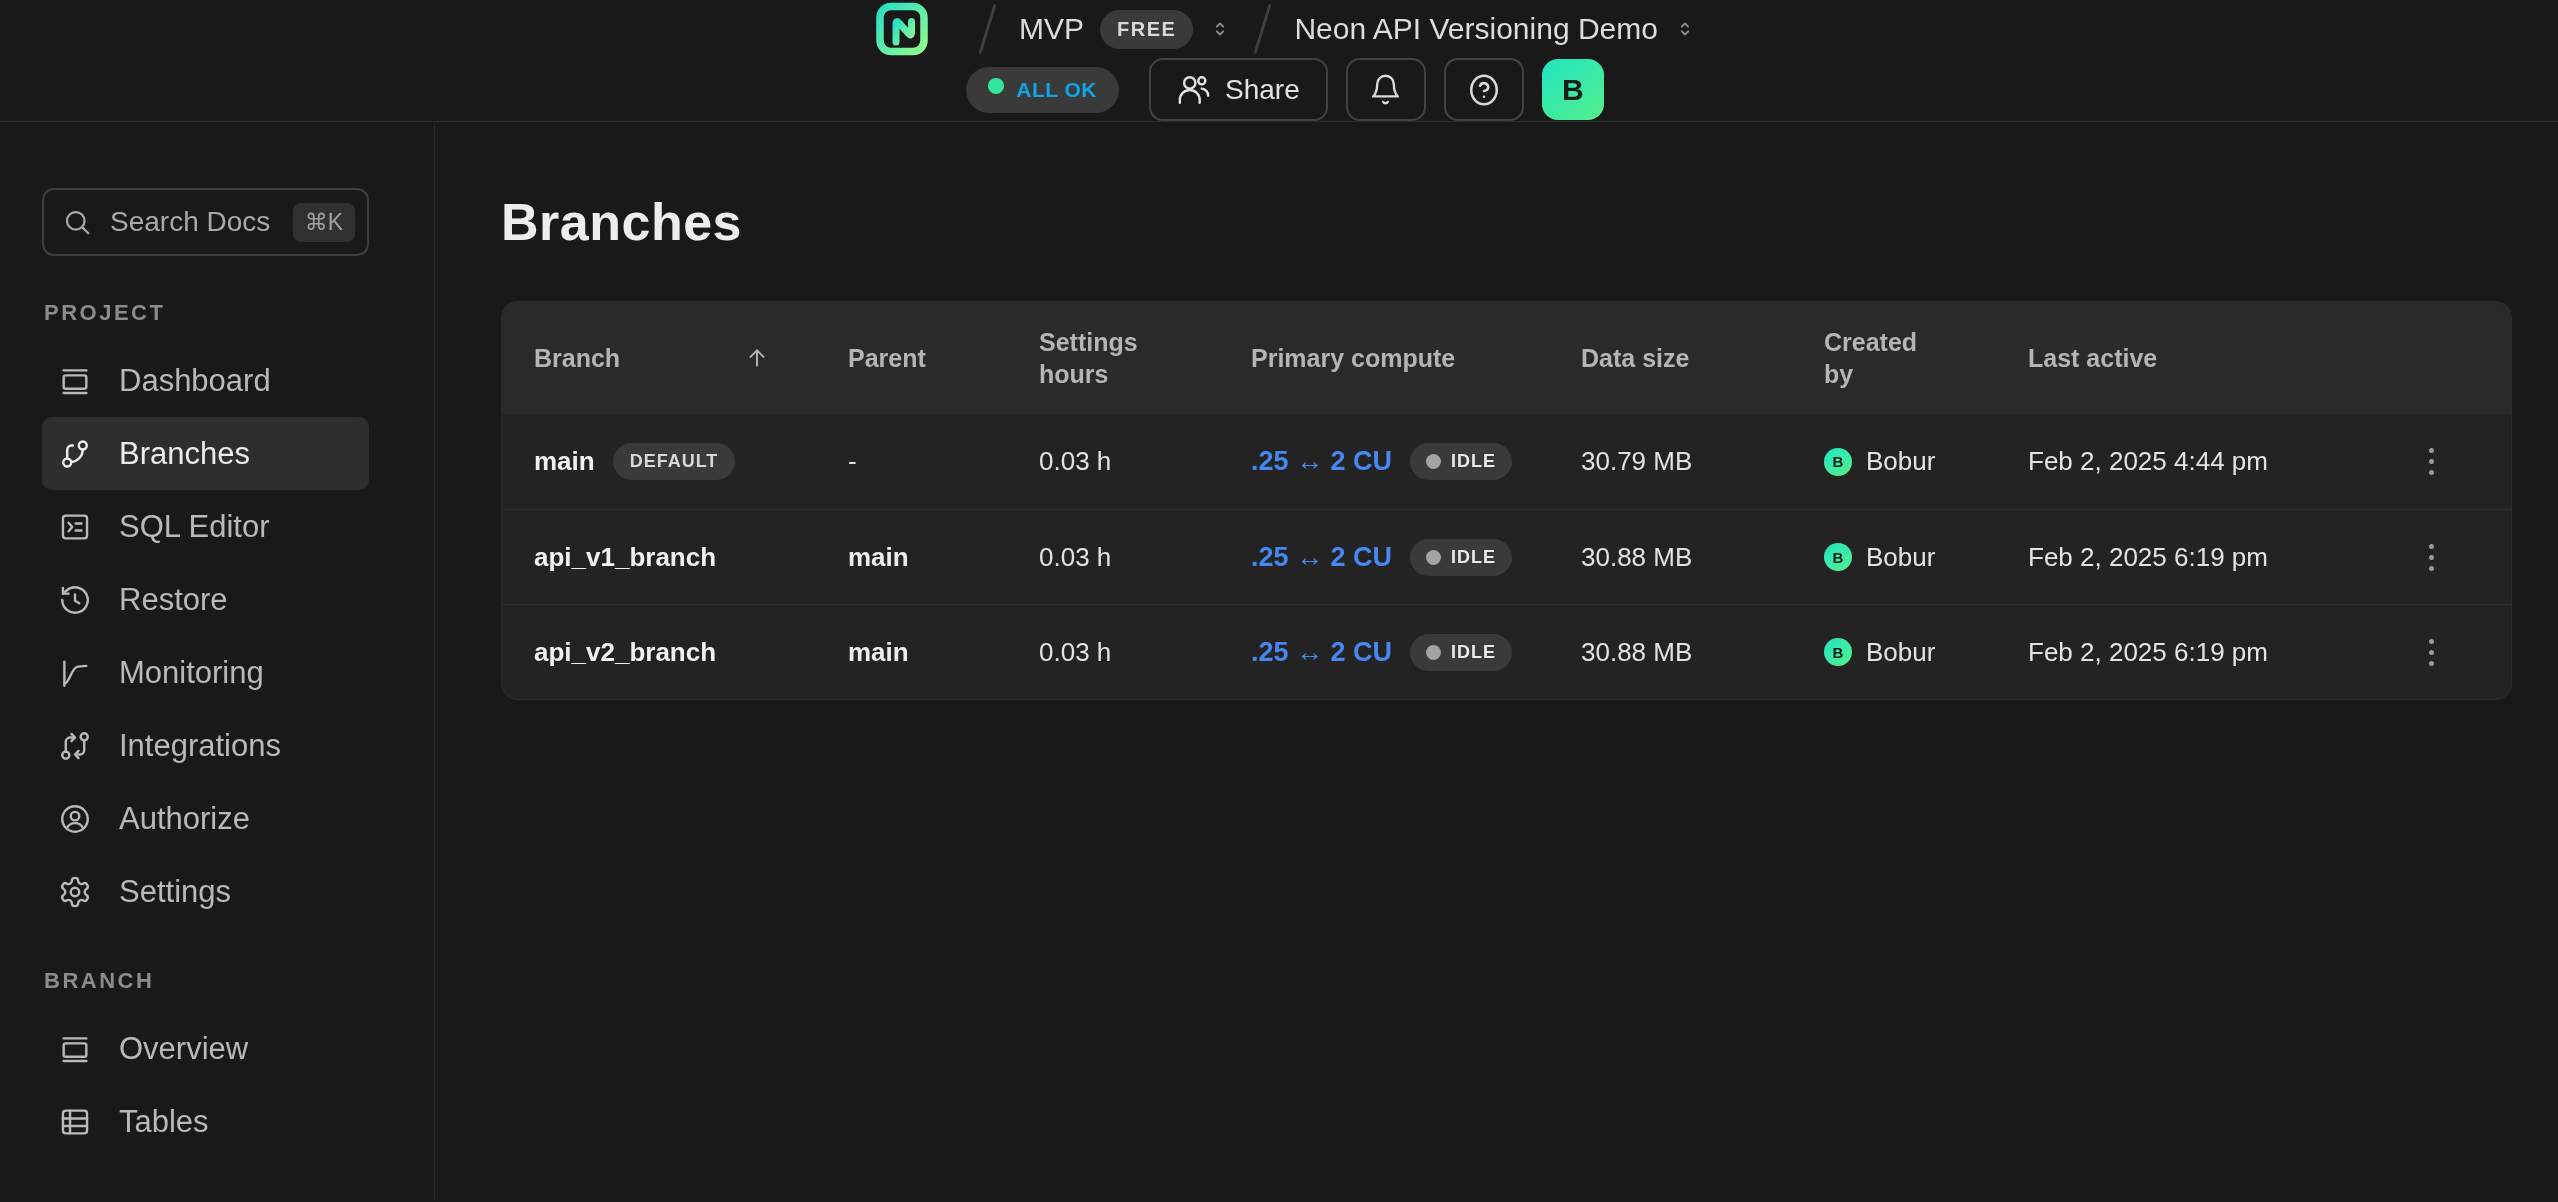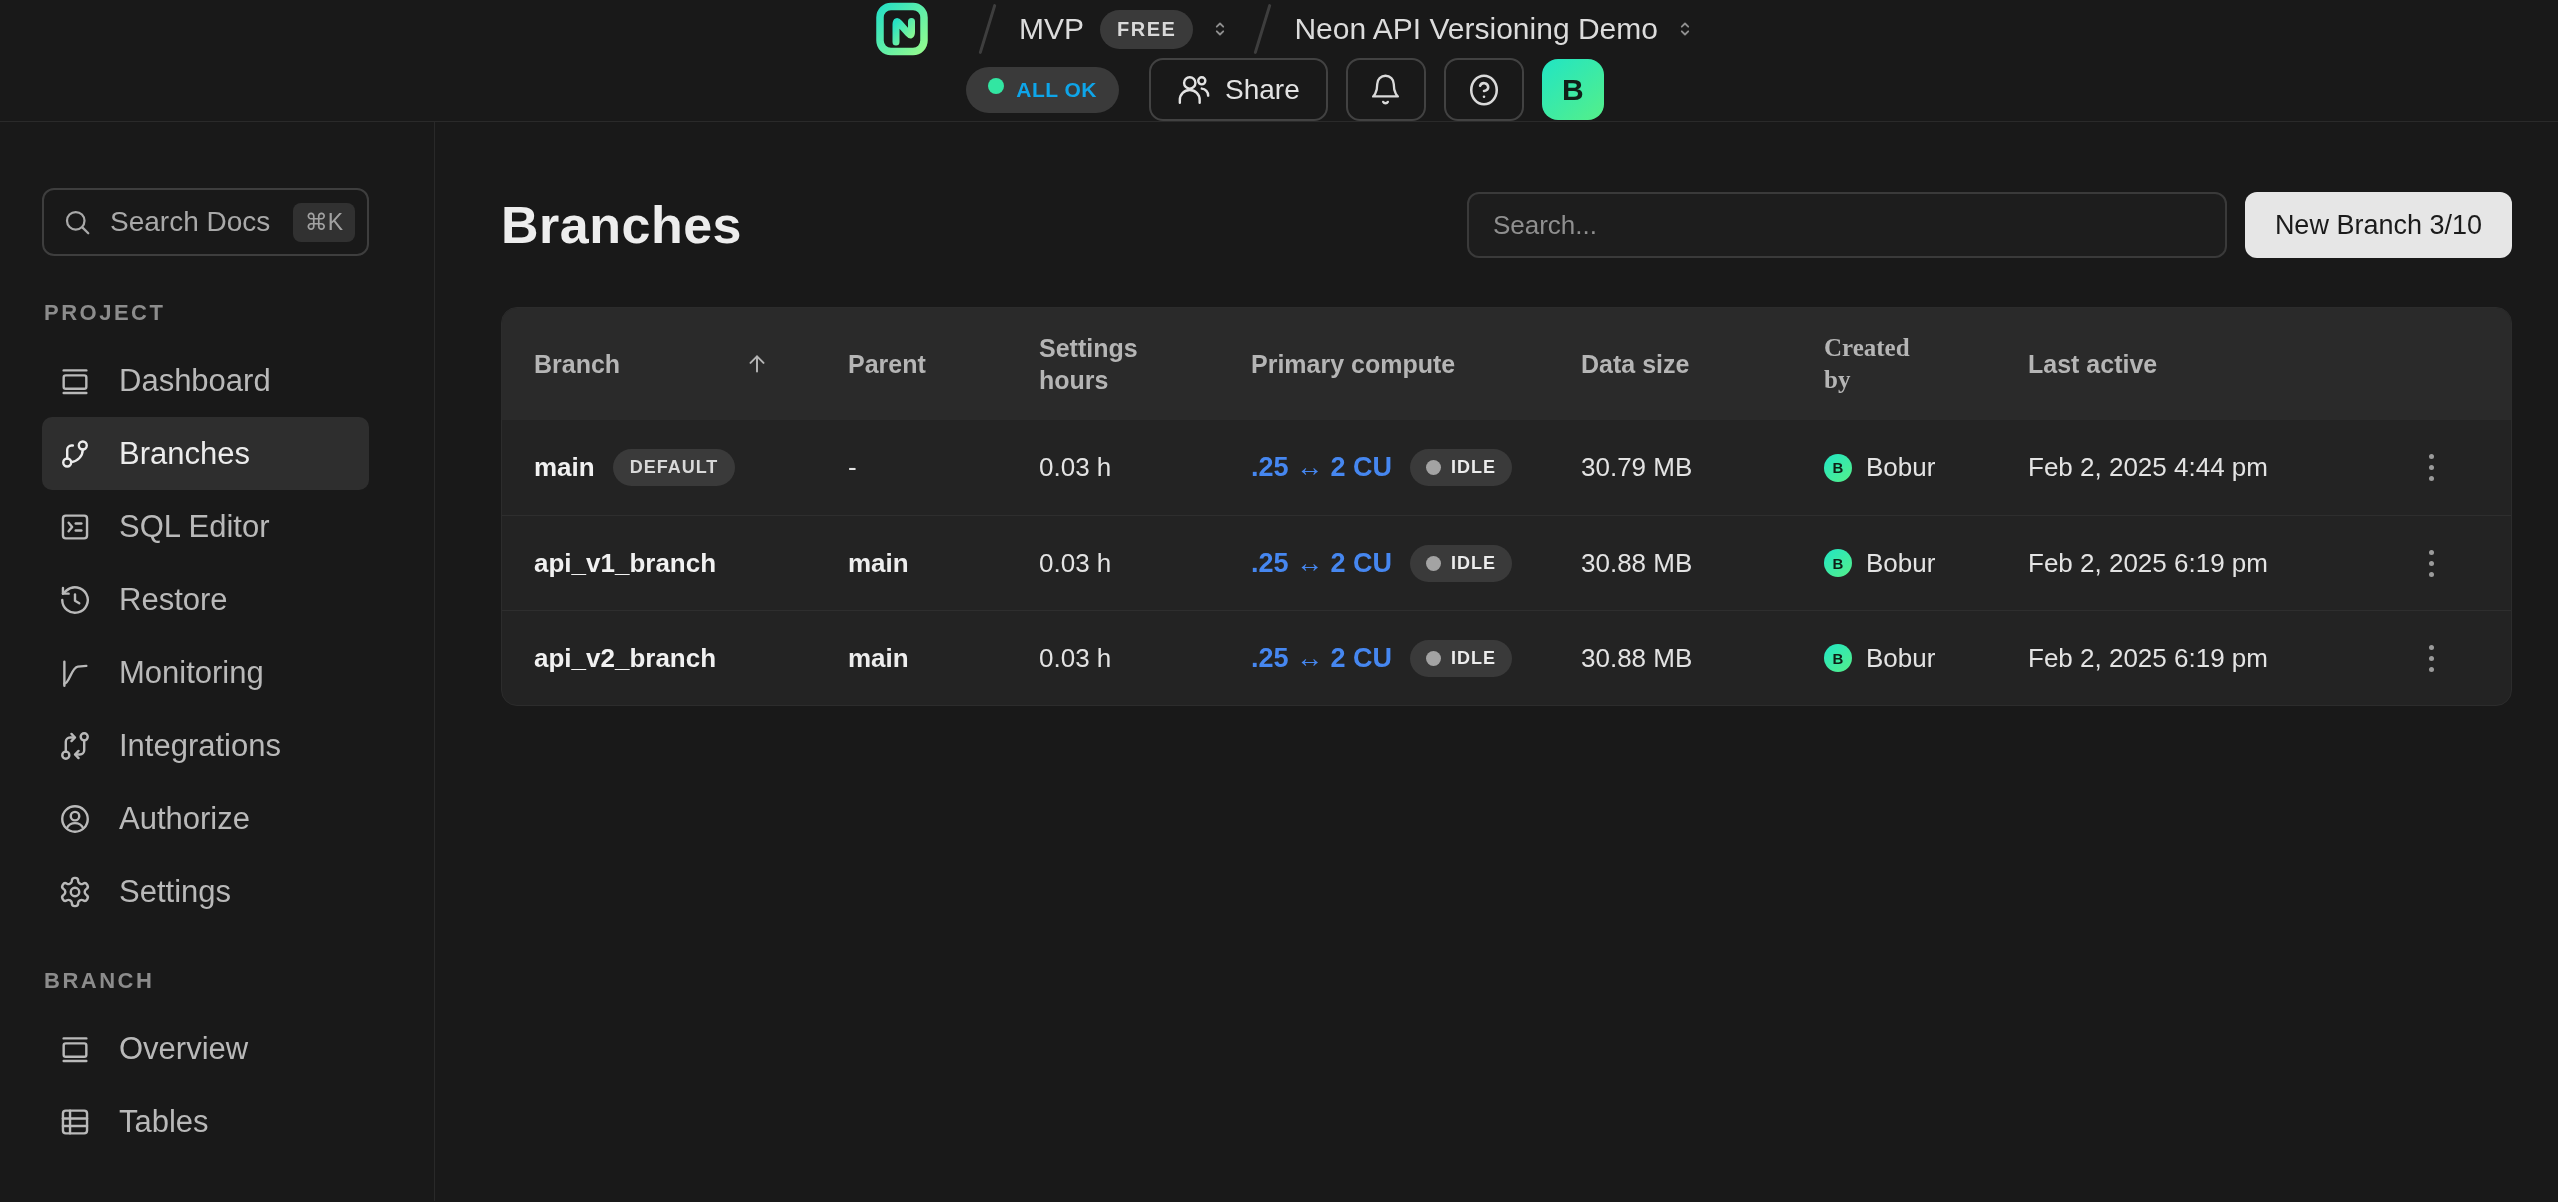--- a/index.html
+++ b/index.html
@@ -115,21 +115,21 @@
     grid-template-columns: 346px 191px 212px 330px 243px 204px 353px 1fr;
     align-items: center;
   }
   .trow > div { display: flex; align-items: center; }
   .trow > div:first-child { padding-left: 32px; }
   .thead {
     height: 112px; background: #2a2a2a; color: #b5b5b5;
     font-size: 25px; font-weight: 700;
   }
   .th-wrap { max-width: 118px; line-height: 1.3; }
-  .th-wrap2 { max-width: 104px; line-height: 1.3; font-family: Liberation Serif, serif; }
+  .th-wrap2 { max-width: 104px; line-height: 1.3; }
   .sort-arrow { margin-left: auto; margin-right: 78px; color: #b5b5b5; cursor: pointer; }
   .trow.data { height: 95px; font-size: 26px; color: #e3e3e3; border-top: 1px solid #2e2e2e; cursor: default; }
   .branch-name { font-weight: 700; color: #f1f1f1; }
   .parent-name { font-weight: 700; color: #ededed; }
   .badge-default {
     background: #3a3a3a; color: #d8d8d8; font-size: 18px; font-weight: 700;
     letter-spacing: 1px; border-radius: 999px; padding: 8px 17px; margin-left: 18px;
   }
   .compute-link { color: #4687f0; font-weight: 700; font-size: 27px; cursor: pointer; }
   .idle-pill {
@@ -360,24 +360,20 @@
             <path d="M3.5 14.8h17"></path>
         </svg>
       </span>
       <span>Tables</span>
     </div>
   </nav>
 
   <main class="main">
     <div class="main-header">
       <h1 class="page-title">Branches</h1>
-      <div class="main-actions">
-        <input class="table-search" type="text" placeholder="Search..." style="">
-        <button class="new-branch-btn">New Branch 3/10</button>
-      </div>
     </div>
 
     <section class="table">
 
       <div class="trow thead">
         <div>
           <span>Branch</span>
           <span class="sort-arrow">
             <svg width="26" height="26" viewBox="0 0 24 24" fill="none" stroke="currentColor" stroke-width="1.8" stroke-linecap="round" stroke-linejoin="round">
               <path d="M12 19V5"></path>

